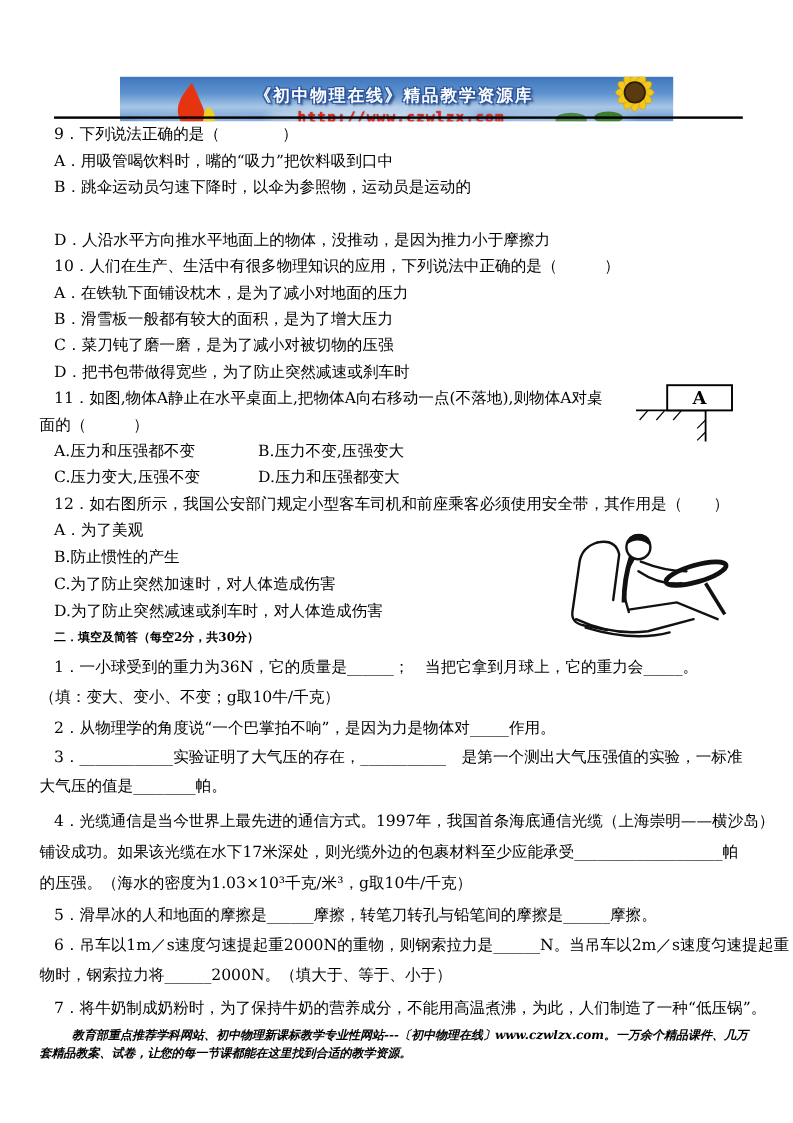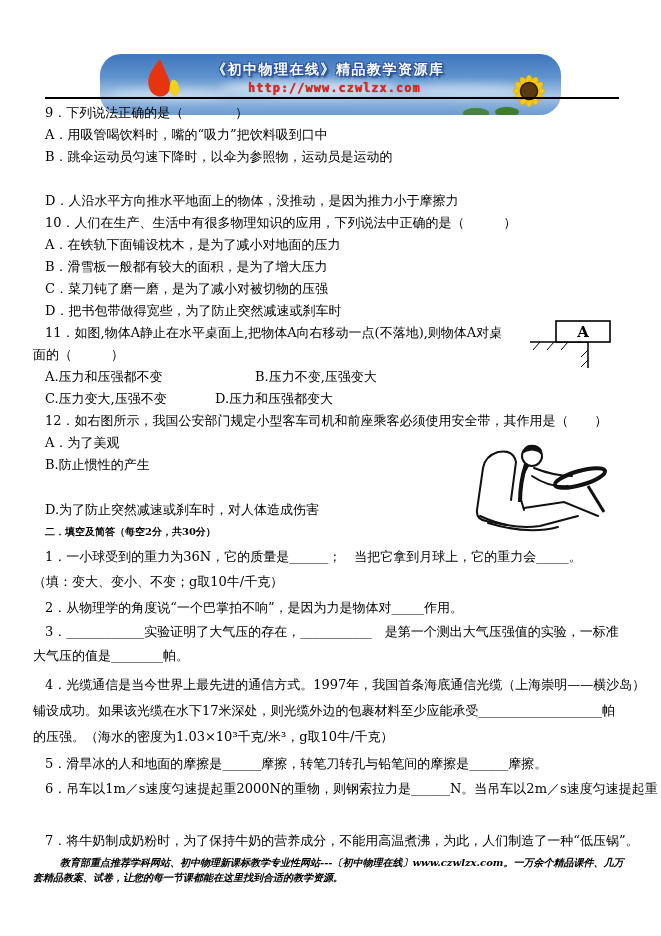--- a/index.html
+++ b/index.html
@@ -1,20 +1,20 @@
 <!DOCTYPE html>
 <html><head>
 <meta charset="utf-8">
 <style>
   html,body{margin:0;padding:0;background:#ffffff;}
   .page{position:relative;width:661px;height:936px;background:#ffffff;overflow:hidden;
         font-family:"DejaVu Serif","Liberation Serif",serif;color:#000;}
   
-  .banner{position:absolute;left:100px;top:54px;width:461px;height:61px;overflow:hidden;
-          background:linear-gradient(180deg,#3f77bd 0%,#5f93cf 38%,#a8c6e6 68%,#7ea8d8 88%,#6c9cd2 100%);border-radius:21px;}
+  .banner{position:absolute;left:100px;top:64px;width:461px;height:37px;overflow:hidden;
+          background:linear-gradient(180deg,#3f77bd 0%,#5f93cf 38%,#a8c6e6 68%,#7ea8d8 88%,#6c9cd2 100%);}
   .cloud{position:absolute;background:#ffffff;border-radius:50%;filter:blur(4px);opacity:.55;}
   .banner-title{position:absolute;left:112px;top:7px;font-size:14px;font-weight:bold;letter-spacing:1.5px;
           color:#fdfdfd;white-space:nowrap;font-family:"DejaVu Sans","Liberation Sans",sans-serif;
           text-shadow:1px 1px 0 #2a55a0,-1px 1px 0 #2a55a0,1px -1px 0 #2a55a0,-1px -1px 0 #2a55a0,2px 2px 2px #1d3d77;}
   .banner-url{position:absolute;left:148px;top:27px;font-size:12px;font-weight:bold;letter-spacing:1px;
           color:#e8251a;white-space:nowrap;font-family:"DejaVu Sans Mono","Liberation Mono",monospace;
           text-shadow:0 0 1px #7a1a10;}
   .logo{position:absolute;left:42px;top:3px;}
   .sunflower{position:absolute;right:2px;bottom:-6px;}
   .grass{position:absolute;right:72px;bottom:-3px;width:26px;height:10px;background:#3e7d2c;
@@ -72,41 +72,42 @@
 
   <div class="ln" style="left:45px;top:215px;">10．人们在生产、生活中有很多物理知识的应用，下列说法中正确的是（　　　）</div>
   <div class="ln" style="left:45px;top:237px;">A．在铁轨下面铺设枕木，是为了减小对地面的压力</div>
   <div class="ln" style="left:45px;top:281px;">C．菜刀钝了磨一磨，是为了减小对被切物的压强</div>
   <div class="ln" style="left:45px;top:259px;">B．滑雪板一般都有较大的面积，是为了增大压力</div>
   <div class="ln" style="left:45px;top:303px;">D．把书包带做得宽些，为了防止突然减速或刹车时</div>
 
   <div class="ln" style="left:45px;top:325px;">11．如图,物体A静止在水平桌面上,把物体A向右移动一点(不落地),则物体A对桌</div>
   <div class="ln" style="left:33px;top:347px;">面的（　　　）</div>
   <div class="ln" style="left:45px;top:369px;">A.压力和压强都不变</div>
-  <div class="ln" style="left:215px;top:369px;margin-left:40px;">B.压力不变,压强变大</div>
+  <div class="ln" style="left:215px;top:369px;">B.压力不变,压强变大</div>
   <div class="ln" style="left:45px;top:391px;">C.压力变大,压强不变</div>
   <div class="ln" style="left:215px;top:391px;">D.压力和压强都变大</div>
 
   <div class="fig" style="left:530px;top:318px;">
     <svg width="120" height="60" viewBox="0 0 120 60">
       <line x1="0" y1="24" x2="58" y2="24" stroke="#000" stroke-width="1.5"></line>
       <line x1="10" y1="24" x2="3" y2="32" stroke="#000" stroke-width="1"></line>
       <line x1="24" y1="24" x2="17" y2="32" stroke="#000" stroke-width="1"></line>
       <line x1="38" y1="24" x2="31" y2="32" stroke="#000" stroke-width="1"></line>
       <rect x="26" y="3" width="54" height="21" fill="#fff" stroke="#000" stroke-width="1.6"></rect>
       <text x="53" y="19" text-anchor="middle" font-size="15" font-weight="bold" font-family="DejaVu Serif, serif">A</text>
       <line x1="58" y1="24" x2="58" y2="50" stroke="#000" stroke-width="1.5"></line>
       <line x1="58" y1="32" x2="51" y2="39" stroke="#000" stroke-width="1"></line>
       <line x1="58" y1="42" x2="51" y2="49" stroke="#000" stroke-width="1"></line>
     </svg>
   </div>
 
   <div class="ln" style="left:45px;top:413px;">12．如右图所示，我国公安部门规定小型客车司机和前座乘客必须使用安全带，其作用是（　　）</div>
   <div class="ln" style="left:45px;top:435px;">A．为了美观</div>
   <div class="ln" style="left:45px;top:457px;">B.防止惯性的产生</div>
+  <div class="ln" style="left:45px;top:480px;">C.为了防止突然加速时，对人体造成伤害</div>
   <div class="ln" style="left:45px;top:502px;">D.为了防止突然减速或刹车时，对人体造成伤害</div>
 
   <div class="fig" style="left:468px;top:428px;">
     <svg width="150" height="110" viewBox="0 0 150 110">
       <g fill="none" stroke="#111" stroke-width="2" stroke-linecap="round">
         <path d="M30,24 q-13,4 -15,16 l-6,42 q-1,9 9,11 l20,4"></path>
         <path d="M30,24 q15,-3 18,10 l-5,38"></path>
         <path d="M12,88 q30,14 60,10 l38,-10"></path>
         <path d="M20,95 q40,12 70,4"></path>
       </g>
@@ -128,18 +129,19 @@
   <div class="ln" style="left:45px;top:549px;">1．一小球受到的重力为36N，它的质量是______；　当把它拿到月球上，它的重力会_____。</div>
   <div class="ln" style="left:33px;top:574px;">（填：变大、变小、不变；g取10牛/千克）</div>
   <div class="ln" style="left:45px;top:600px;">2．从物理学的角度说“一个巴掌拍不响”，是因为力是物体对_____作用。</div>
   <div class="ln" style="left:45px;top:624px;">3．____________实验证明了大气压的存在，___________　是第一个测出大气压强值的实验，一标准</div>
   <div class="ln" style="left:33px;top:648px;">大气压的值是________帕。</div>
   <div class="ln" style="left:45px;top:677px;">4．光缆通信是当今世界上最先进的通信方式。1997年，我国首条海底通信光缆（上海崇明——横沙岛）</div>
   <div class="ln" style="left:33px;top:703px;">铺设成功。如果该光缆在水下17米深处，则光缆外边的包裹材料至少应能承受___________________帕</div>
   <div class="ln" style="left:33px;top:729px;">的压强。（海水的密度为1.03×10³千克/米³，g取10牛/千克）</div>
   <div class="ln" style="left:45px;top:756px;">5．滑旱冰的人和地面的摩擦是______摩擦，转笔刀转孔与铅笔间的摩擦是______摩擦。</div>
   <div class="ln" style="left:45px;top:781px;">6．吊车以1m／s速度匀速提起重2000N的重物，则钢索拉力是______N。当吊车以2m／s速度匀速提起重</div>
+  <div class="ln" style="left:33px;top:806px;">物时，钢索拉力将______2000N。（填大于、等于、小于）</div>
   <div class="ln" style="left:45px;top:833px;">7．将牛奶制成奶粉时，为了保持牛奶的营养成分，不能用高温煮沸，为此，人们制造了一种“低压锅”。</div>
 
   <div class="footer-ln" style="left:60px;top:856px;">教育部重点推荐学科网站、初中物理新课标教学专业性网站---〔初中物理在线〕www.czwlzx.com。一万余个精品课件、几万</div>
   <div class="footer-ln" style="left:33px;top:871px;">套精品教案、试卷，让您的每一节课都能在这里找到合适的教学资源。</div>
 
 </div>
 
 </body></html>

